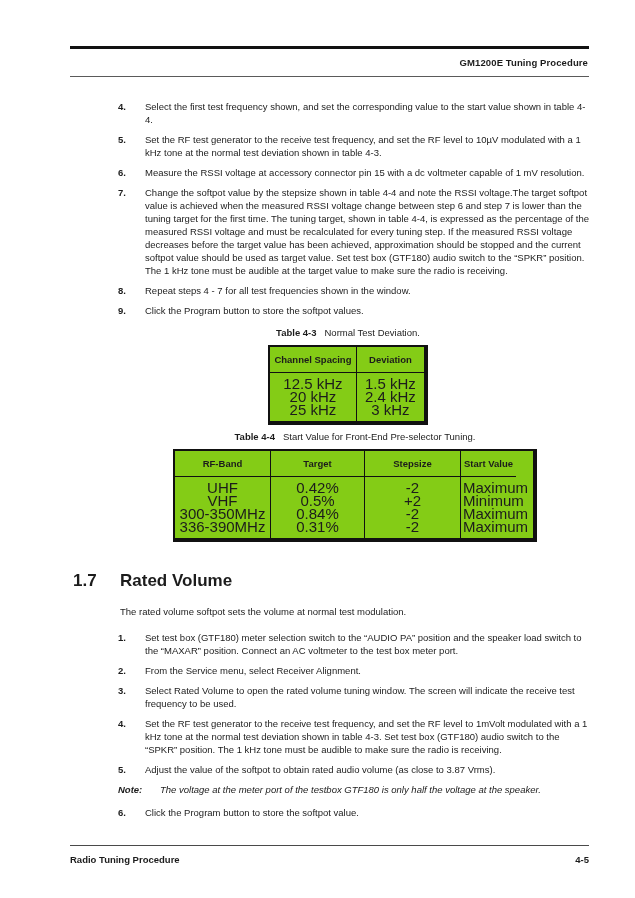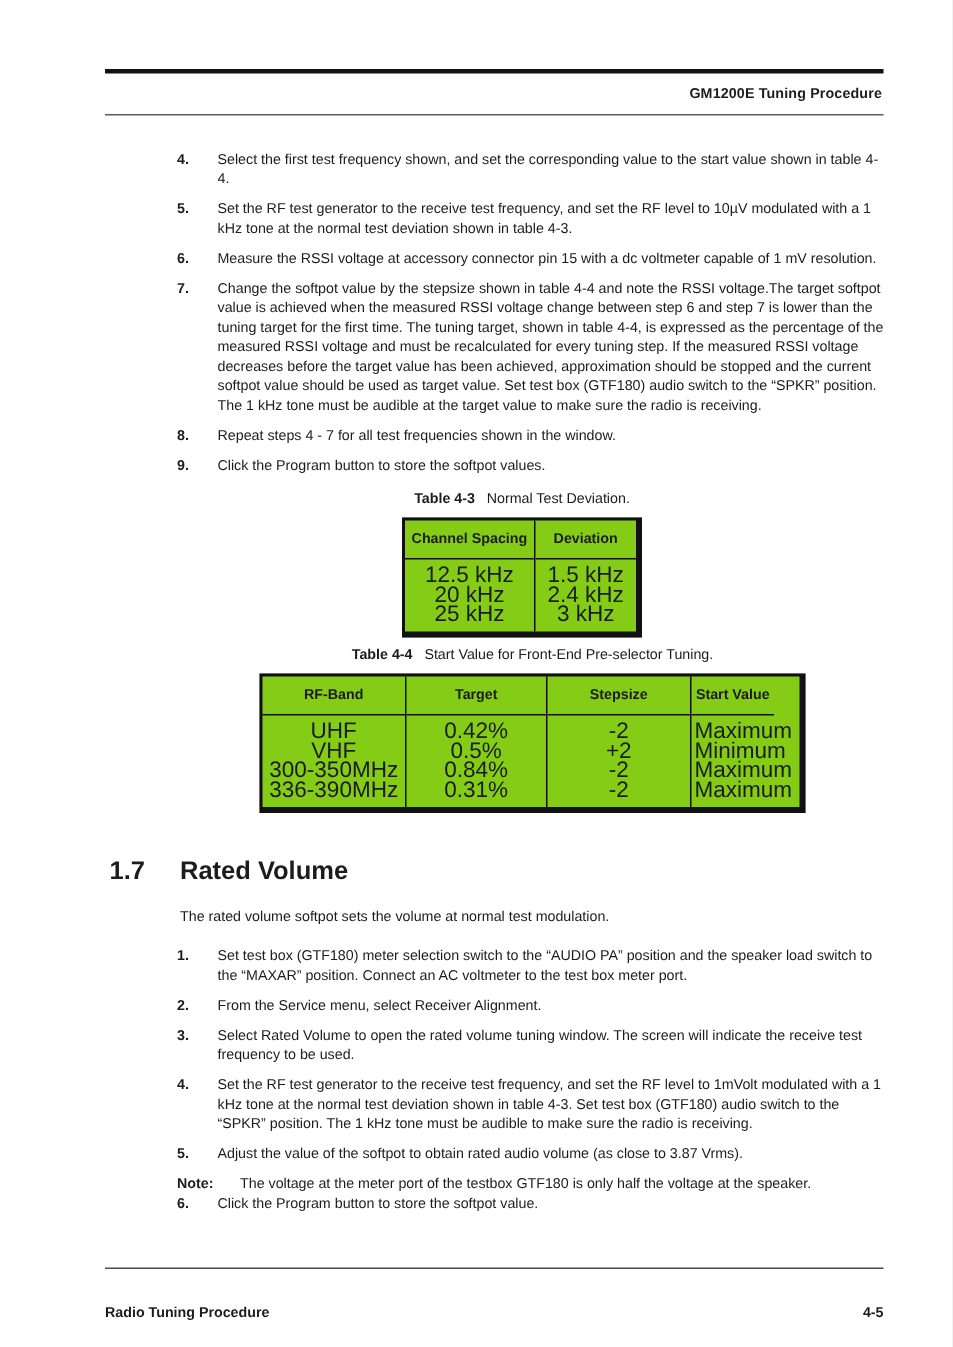--- a/index.html
+++ b/index.html
@@ -82,31 +82,31 @@
     font-weight: bold;
   }
   .sec-num { width: 47px; flex: 0 0 47px; }
   .intro {
     margin-left: 50px;
     margin-top: 14px;
     font-size: 9.5px;
     line-height: 13px;
   }
   .steps-b { margin-top: 13px; }
-  .note-row { display: flex; margin-left: 48px; margin-bottom: 0; font-size: 9.5px; line-height: 13px; }
+  .note-row { display: flex; margin-left: 48px; margin-bottom: 10px; font-size: 9.5px; line-height: 13px; font-style: italic; }
   .note-label { width: 42px; flex: 0 0 42px; font-weight: bold; }
   .note-text { flex: 1; }
 
   .footer {
     position: absolute;
     left: 70px;
     top: 845px;
     width: 519px;
     border-top: 1px solid #4a4a4a;
-    padding-top: 24px;
+    padding-top: 8px;
     display: flex;
     justify-content: space-between;
     font-size: 9.5px;
     font-weight: bold;
   }
 </style>
 </head>
 <body>
 
 <div class="page">

